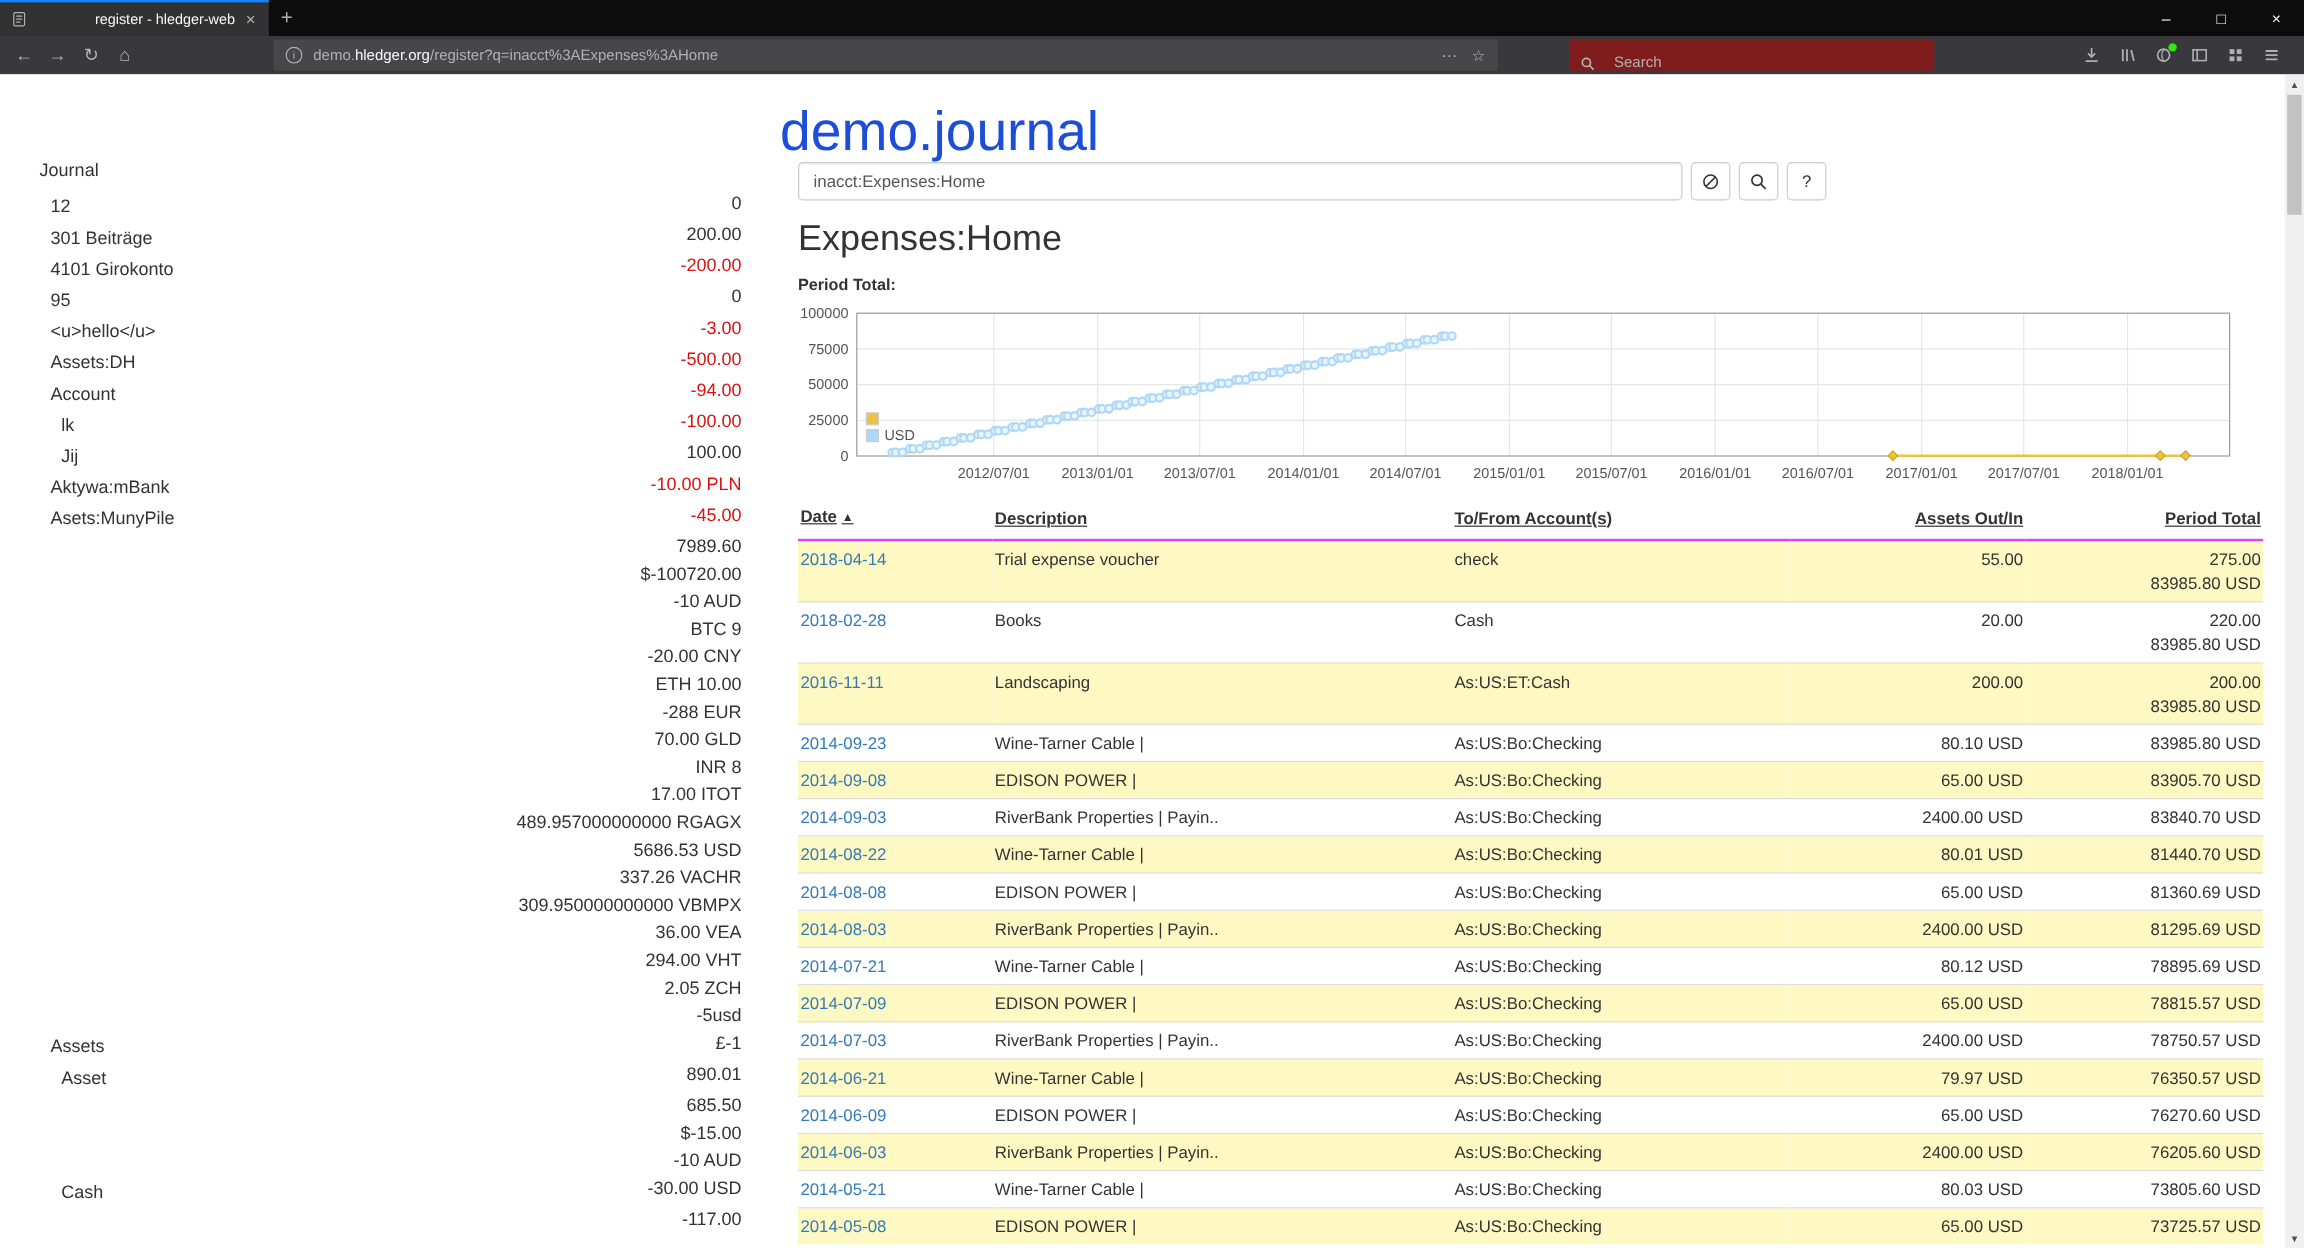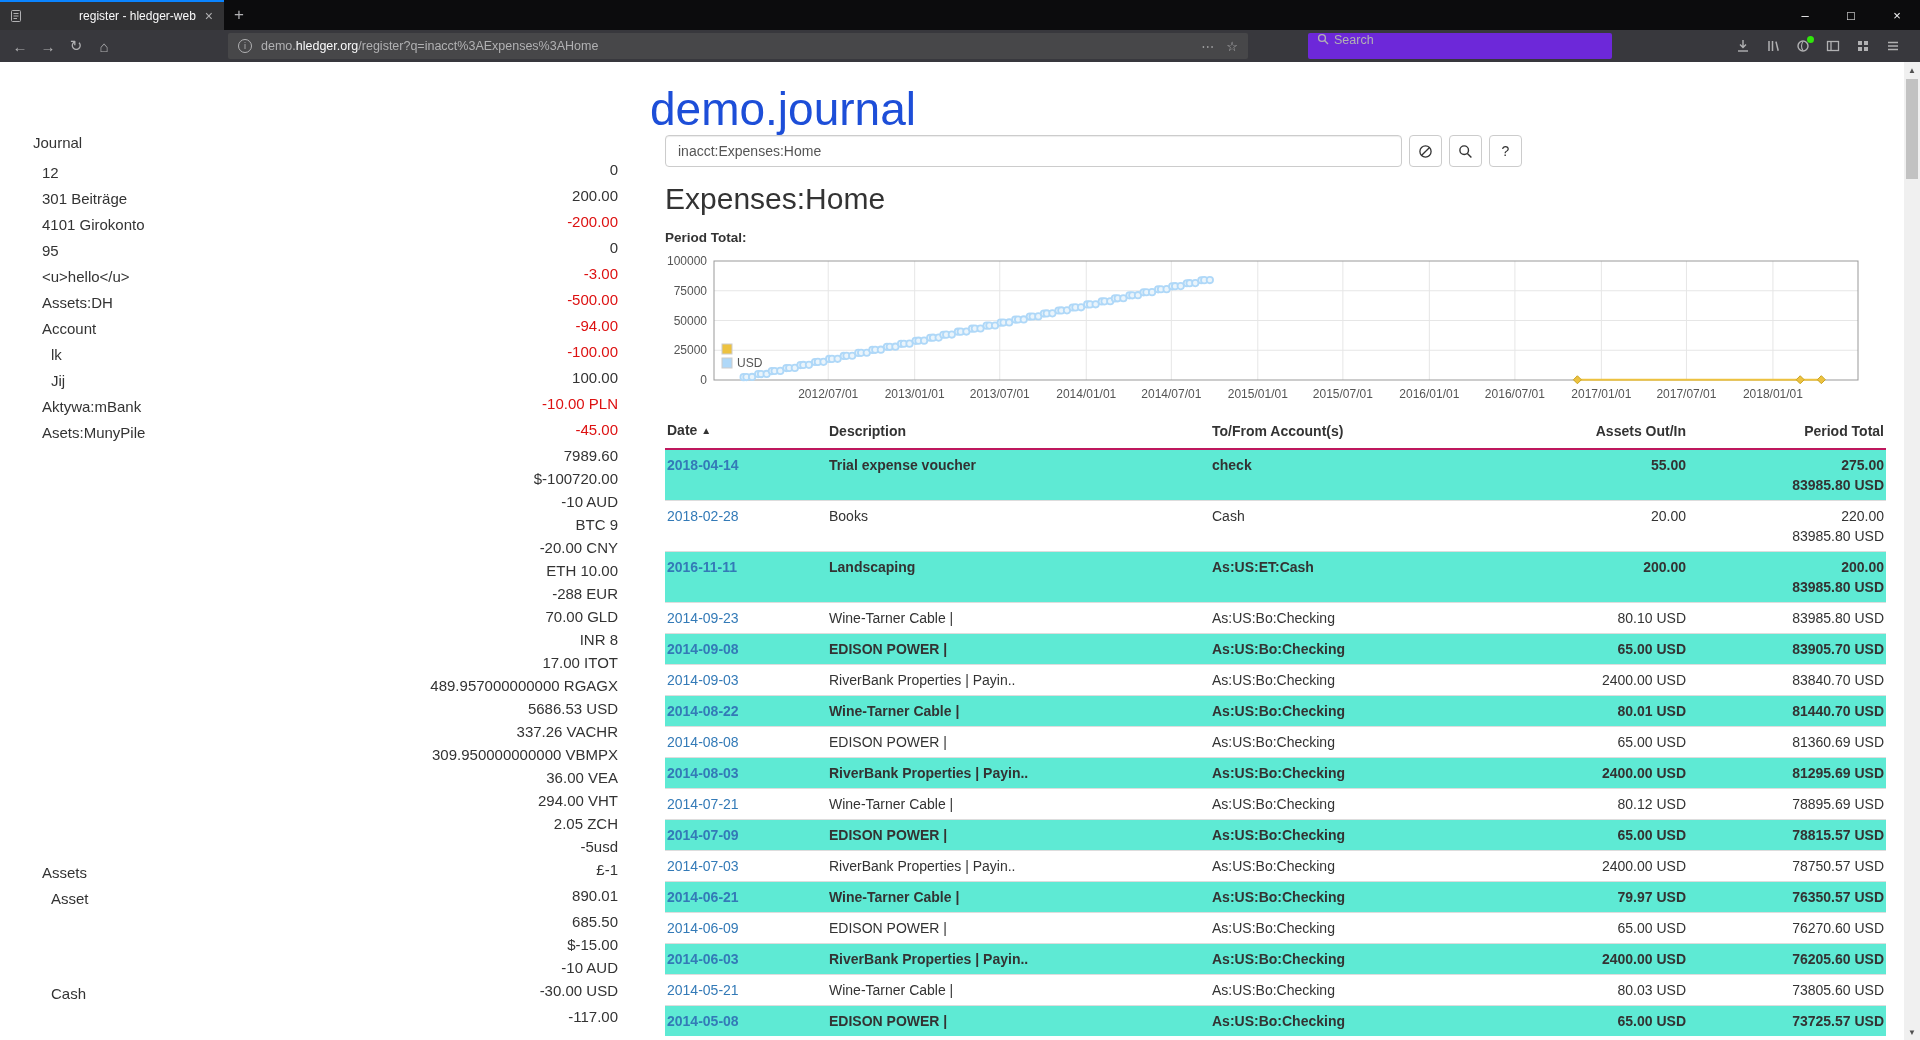--- a/index.html
+++ b/index.html
@@ -25,22 +25,22 @@
     display:flex; align-items:center; padding:0 6px; }
   .tool-btn { width:28px; height:26px; display:flex; align-items:center; justify-content:center;
     color:#b1b1b3; font-size:15px; border-radius:2px; }
   .urlbar { margin-left:110px; width:1020px; height:26px; background:#474749; border-radius:2px;
     display:flex; align-items:center; padding:0 10px; gap:9px; color:#b1b1b3; font-size:12.5px; }
   .urlbar .host { color:#f9f9fa; }
   .url-text { white-space:nowrap; overflow:hidden; flex:1; }
   .info-circle { width:14px; height:14px; border:1px solid #b1b1b3; border-radius:50%;
     font-size:9px; display:flex; align-items:center; justify-content:center; flex:0 0 14px; }
   .url-actions { display:flex; gap:12px; font-size:13px; }
-  .searchbar { margin-left:60px; width:304px; height:26px; background:#6d28d9; border-radius:2px;
-    display:flex; align-items:flex-start; padding:0 9px; gap:5px; color:#b1b1b3; font-size:12.5px; }
+  .searchbar { margin-left:60px; width:304px; height:26px; background:#7f1d1d; border-radius:2px;
+    display:flex; align-items:flex-end; padding:0 9px; gap:16px; color:#b1b1b3; font-size:12.5px; }
   .right-icons { margin-left:auto; display:flex; margin-right:6px; }
   .right-icons .tool-btn { width:30px; position:relative; }
   .badge-dot { position:absolute; top:3px; right:4px; width:7px; height:7px; border-radius:50%;
     background:#30e60b; }
 
   
   .page { position:absolute; top:62px; left:0; width:1904px; height:978px; background:#fff;
     color:#333; font-size:14px; overflow:hidden; }
 
   .page-scrollbar { position:absolute; top:62px; right:0; width:16px; height:978px; background:#f0f0f0; }
@@ -72,26 +72,26 @@
     display:flex; align-items:center; justify-content:center; color:#333; font-size:14px; cursor:pointer; }
 
   .heading { position:absolute; left:665px; top:120px; font-size:30px; font-weight:400; color:#333; }
   .period-label { position:absolute; left:665px; top:168px; font-size:13.5px; font-weight:bold; }
 
   .chart-wrap { position:absolute; left:656px; top:186px; width:1212px; height:160px; }
 
   
   table.register { position:absolute; left:665px; top:352px; width:1221px; border-collapse:collapse;
     font-size:14px; color:#333; }
-  table.register th { text-align:left; font-weight:bold; padding:6px 2px; border-bottom:2px solid #be185d;
-    line-height:20px; white-space:nowrap; }
+  table.register th { text-align:left; font-weight:bold; padding:6px 2px; border-bottom:2px solid #d946ef;
+    line-height:20px; white-space:nowrap;text-decoration:underline; }
   table.register th.num, table.register td.num { text-align:right; }
   table.register td { padding:5px 2px; border-top:1px solid #ddd; vertical-align:top;
     line-height:20px; white-space:nowrap; }
-  table.register tr.stripe { background:#5eead4;font-weight:bold; }
+  table.register tr.stripe { background:#fef9c3; }
   .datelink { color:#337ab7; text-decoration:none; }
   .caret-up { font-size:10px; margin-left:4px; position:relative; top:-1px; }
 
   svg text { font-family:"Liberation Sans",sans-serif; }
 </style>
 </head>
 <body>
 
 <div class="tabbar">
   <div class="tab">

